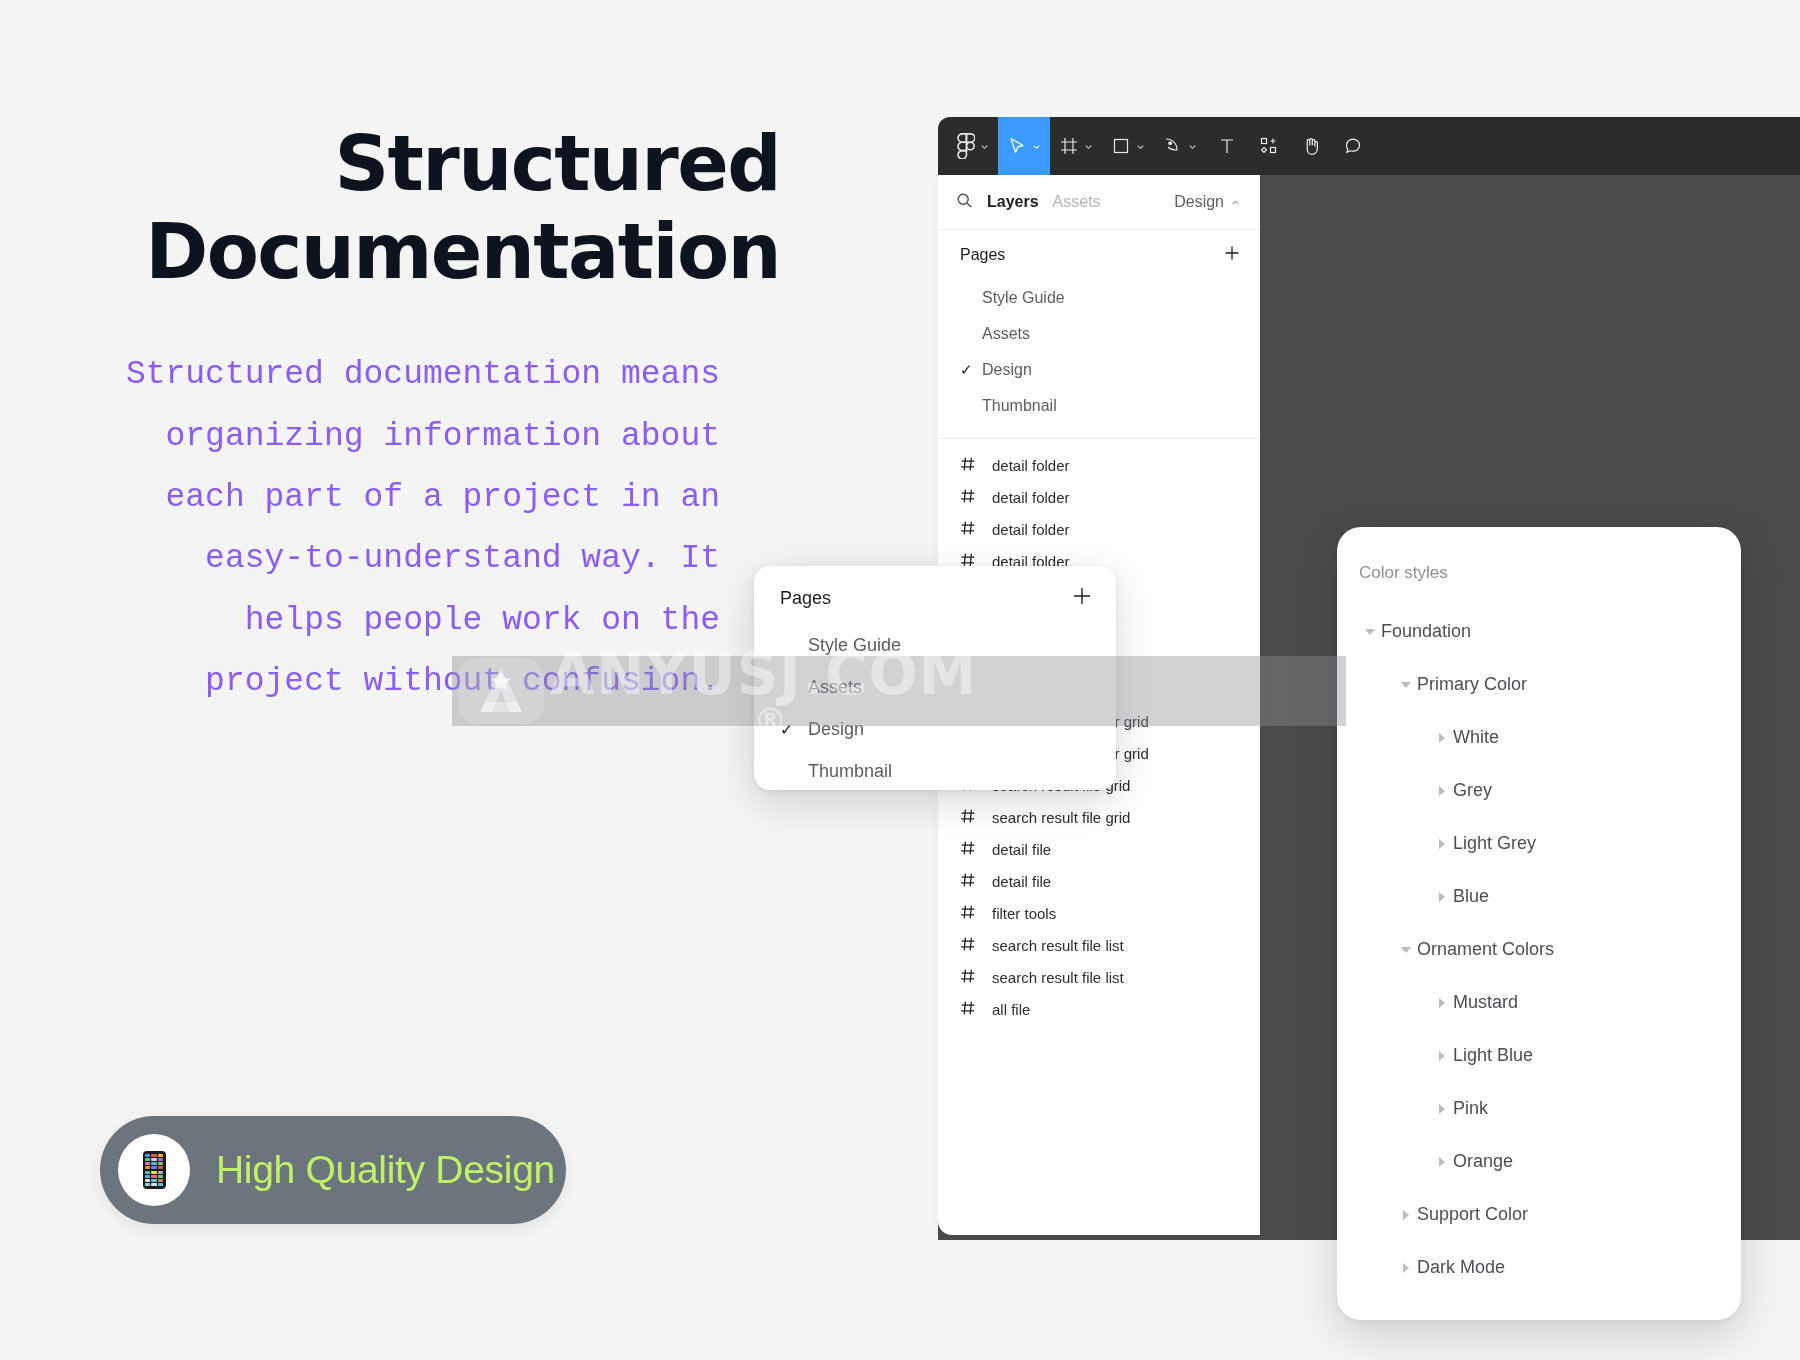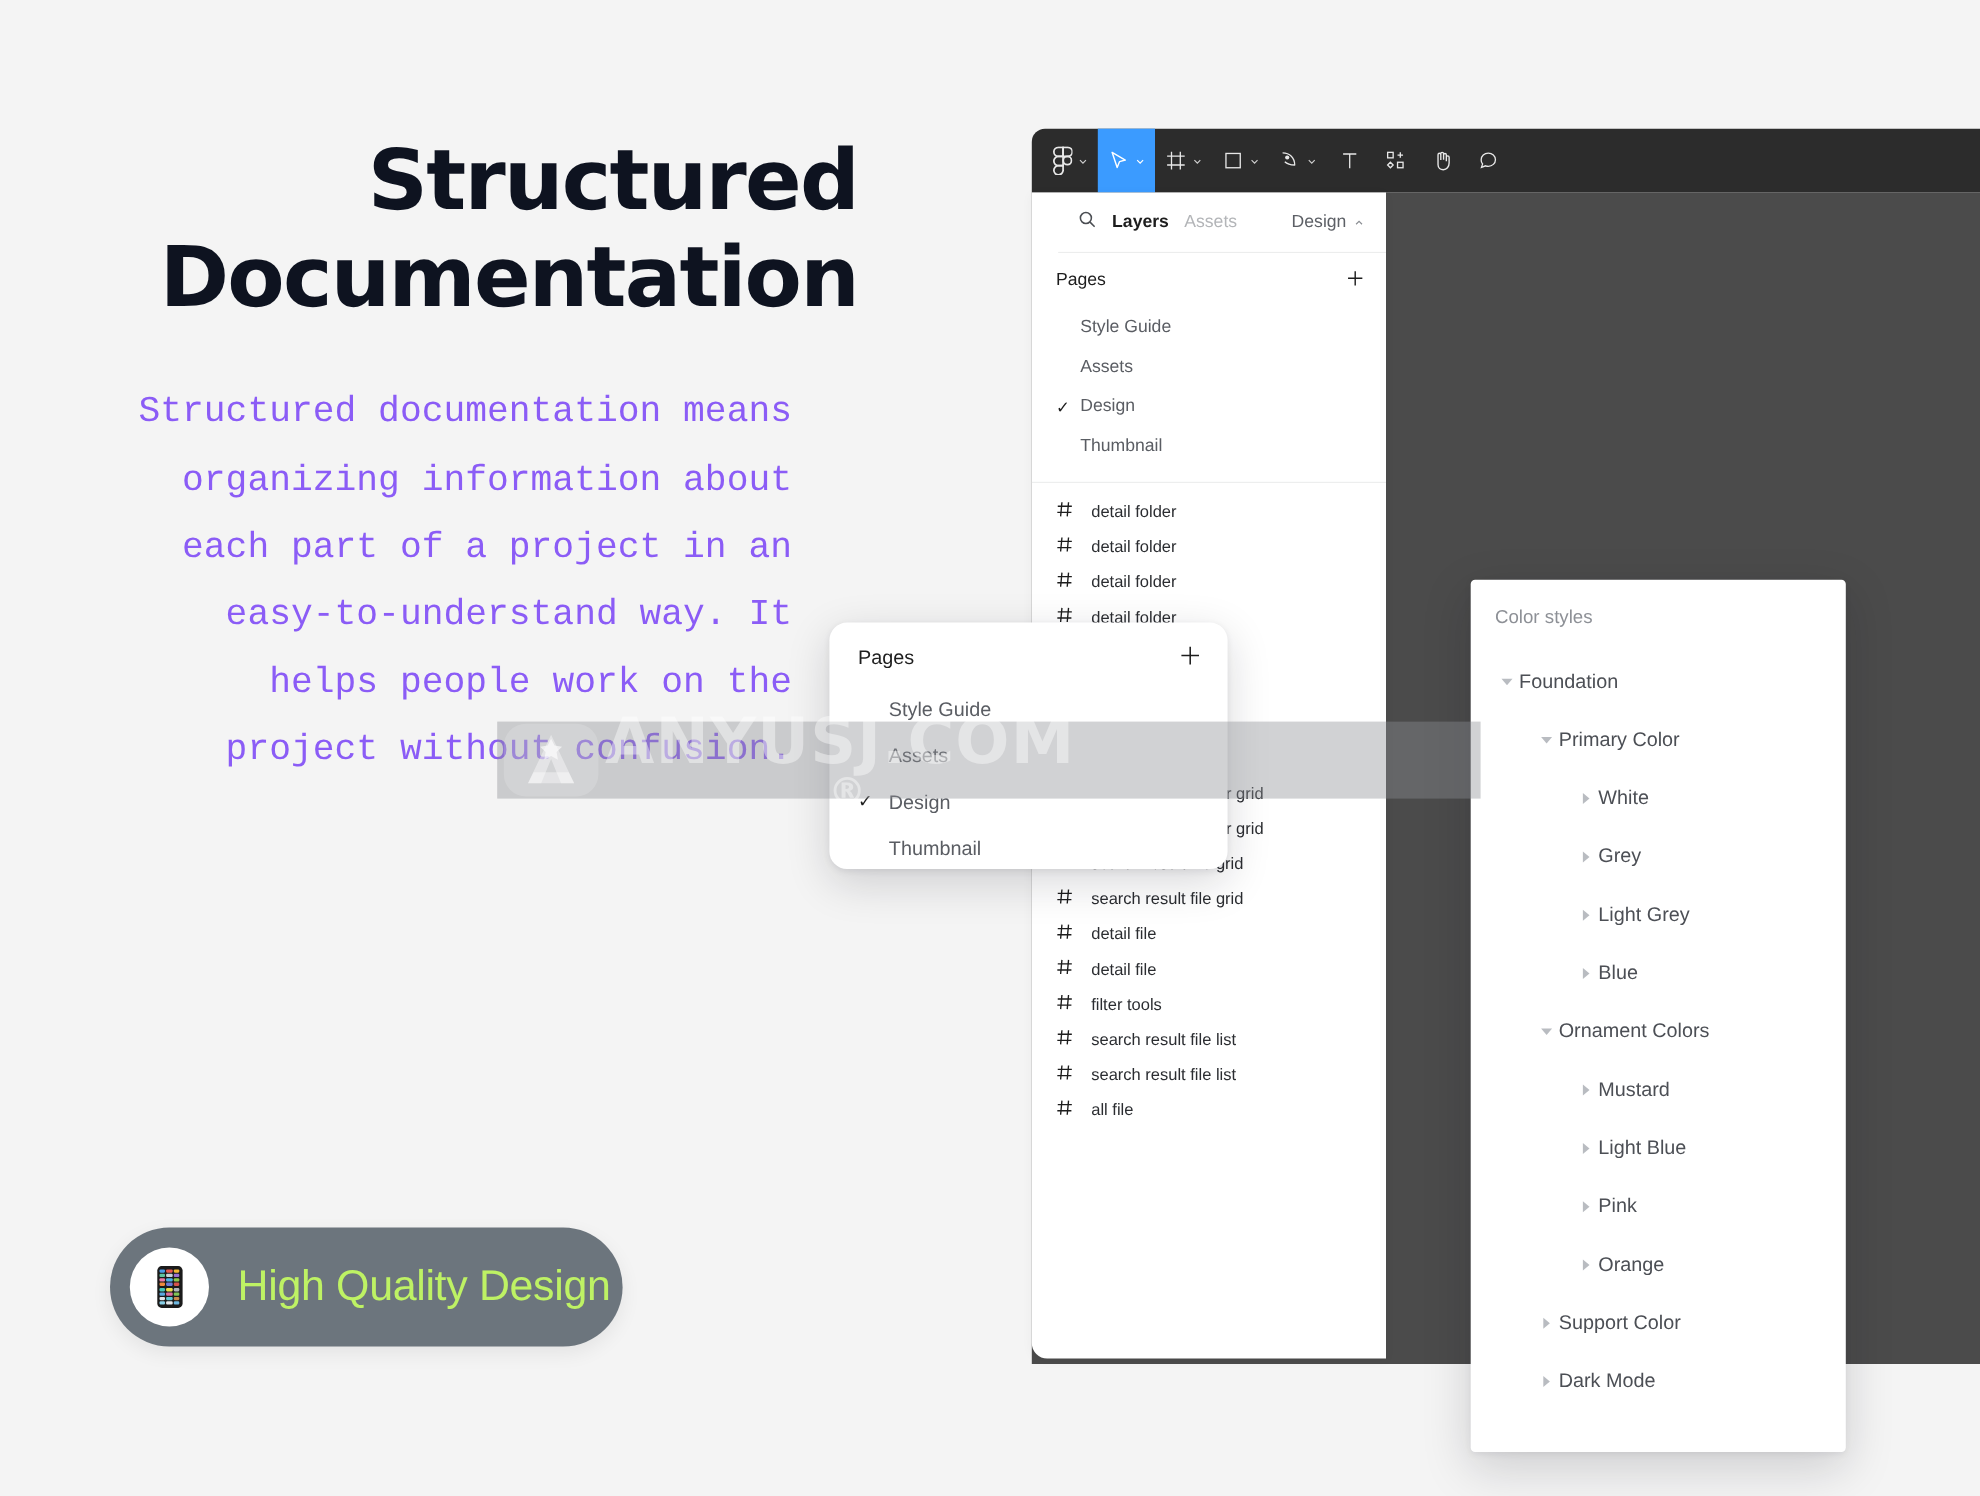--- a/index.html
+++ b/index.html
@@ -104,21 +104,20 @@
     border-bottom-left-radius: 14px;
     overflow: hidden;
     box-shadow: 0 2px 10px rgba(0,0,0,0.04);
   }
   .lp-header {
     height: 55px;
     display: flex; align-items: center;
     padding: 0 20px 0 18px;
     border-bottom: 1px solid #eceded;
     gap: 14px;
-    margin-left: 24px;
   }
   .lp-tab { font-size: 16px; color: #b3b5b8; }
   .lp-tab.active { color: #1d1d1d; font-weight: 600; }
   .lp-design { margin-left: auto; font-size: 16px; color: #5d6066; display: flex; align-items: center; gap: 7px; }
 
   .lp-pages-head {
     height: 50px;
     display: flex; align-items: center;
     padding: 0 18px 0 22px;
     font-size: 16px; color: #1d1d1d;
@@ -161,26 +160,26 @@
   .pp-row {
     height: 42px; display: flex; align-items: center;
     padding-left: 26px; font-size: 18px; color: #5a5d63;
   }
   .pp-check { width: 28px; flex: 0 0 auto; color: #1d1d1d; font-size: 16px; }
 
   
   .color-panel {
     position: absolute;
     left: 1337px; top: 527px;
-    width: 341px; height: 793px;
+    width: 404px; height: 793px;
     background: #ffffff;
-    border-radius: 4px;
+    border-radius: 24px;
     box-shadow: 0 14px 44px rgba(16,20,30,0.17), 0 2px 6px rgba(16,20,30,0.06);
     overflow: hidden;
-    padding-top: 24px;
+    padding-top: 36px;
   }
   .cs-title { font-size: 17px; color: #8d9096; padding: 0 0 0 22px; margin-bottom: 22px; }
   .cs-row {
     height: 53px; display: flex; align-items: center;
     font-size: 18px; color: #4c4f55;
   }
   .cs-arrow { width: 22px; flex: 0 0 auto; display: flex; align-items: center; justify-content: center; }
   .tri-d { width: 0; height: 0; border-left: 5px solid transparent; border-right: 5px solid transparent; border-top: 6px solid #b9bcc1; }
   .tri-r { width: 0; height: 0; border-top: 5px solid transparent; border-bottom: 5px solid transparent; border-left: 6px solid #b9bcc1; }
   .ind0 { padding-left: 22px; }

